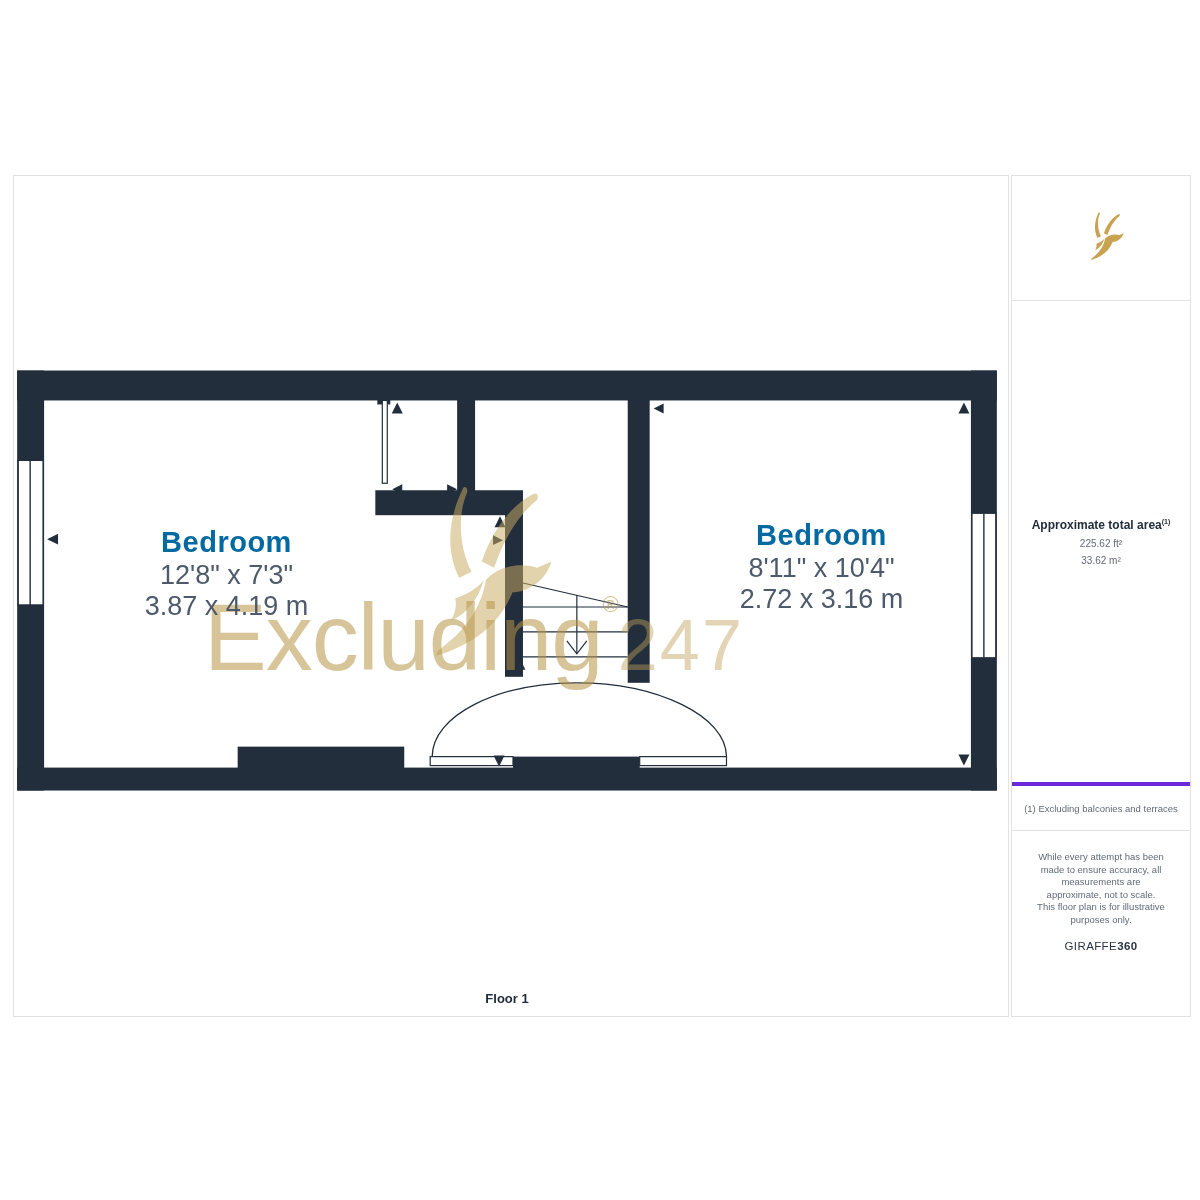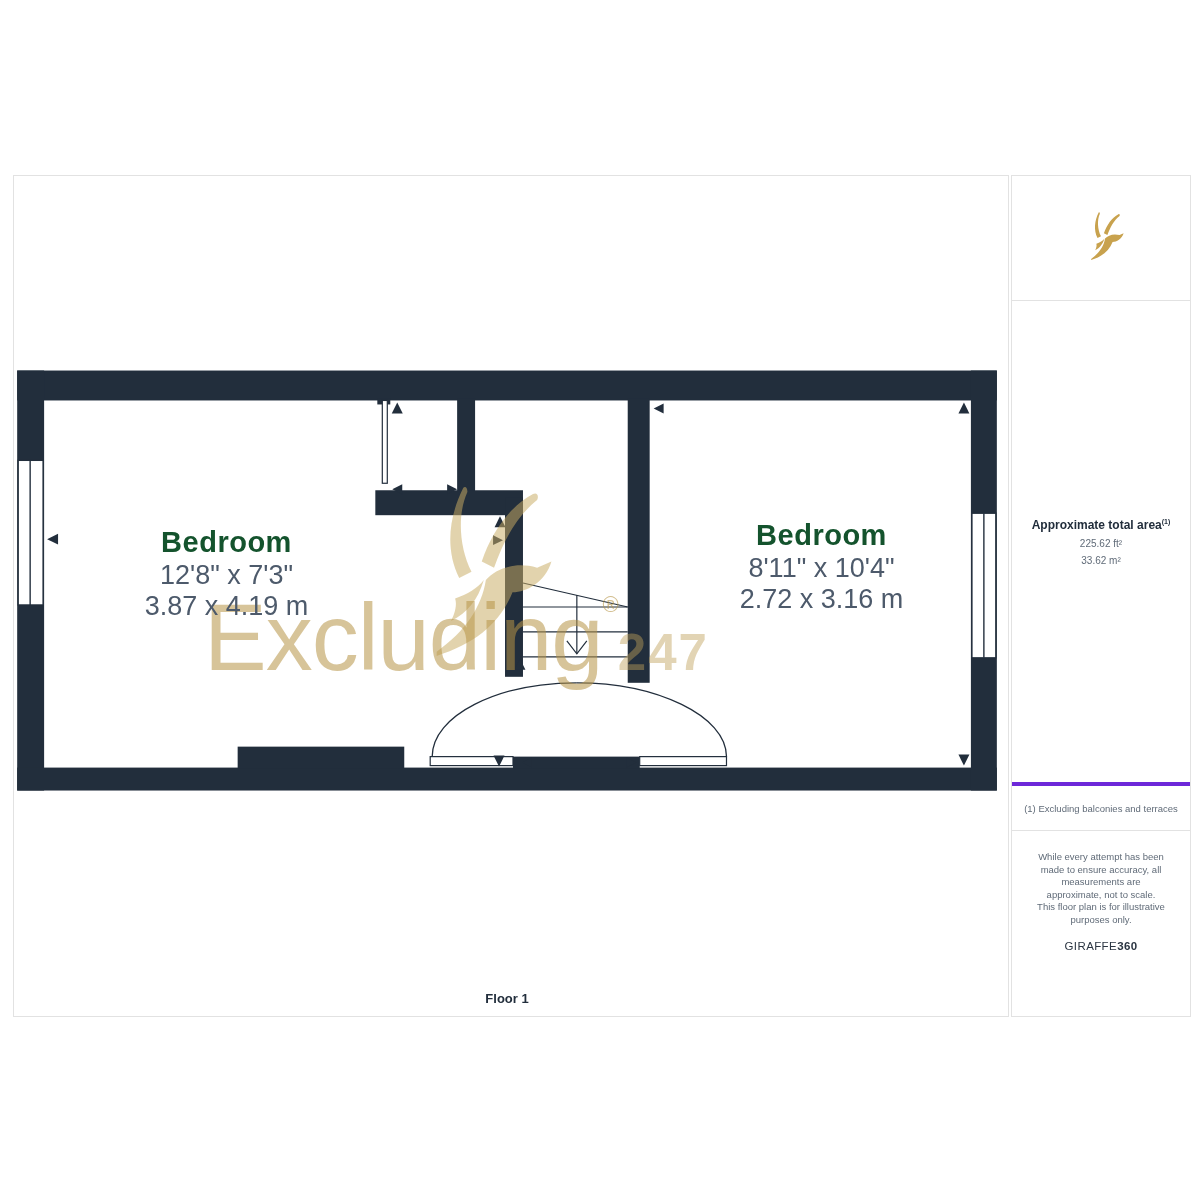--- a/index.html
+++ b/index.html
@@ -6,36 +6,36 @@
   body{width:1200px;height:1200px;position:relative;font-family:"Liberation Sans",sans-serif;overflow:hidden;}
 
   
   .main-box{
     position:absolute;left:13px;top:175px;width:996px;height:842px;
     border:1px solid #e2e2e2;background:#fff;box-sizing:border-box;
   }
   .plan-svg{position:absolute;left:0;top:0;width:100%;height:100%;}
 
   .room-label{position:absolute;text-align:center;line-height:1.16;pointer-events:none;}
-  .room-name{font-size:29px;font-weight:bold;color:#14532d;letter-spacing:.5px;text-align:center;}
+  .room-name{font-size:29px;font-weight:bold;color:#0369a1;letter-spacing:.5px;text-align:center;}
   .room-dim{font-size:27px;color:#4d5a6b;}
 
   .floor-label{
     position:absolute;left:0;right:8px;bottom:10px;text-align:center;
     font-size:13px;font-weight:bold;color:#222e3c;
   }
 
   
   .bird-wm{position:absolute;left:355px;top:272px;width:205px;height:260px;color:#c9ac63;opacity:.52;}
   .brand-watermark{
     position:absolute;left:190px;top:408px;white-space:nowrap;pointer-events:none;
     color:rgba(182,148,70,.55);font-size:94px;letter-spacing:-1px;
   }
   .wm-reg{font-size:22px;vertical-align:58px;color:rgba(182,148,70,.6);}
-  .wm-247{font-size:51px;font-weight:700;color:rgba(190,160,88,.45);letter-spacing:2px;}
+  .wm-247{font-size:72px;font-weight:400;color:rgba(190,160,88,.45);letter-spacing:2px;}
 
   
   .sidebar{
     position:absolute;left:1011px;top:175px;width:180px;height:842px;
     border:1px solid #e2e2e2;background:#fff;box-sizing:border-box;
     display:flex;flex-direction:column;
   }
   .logo-box{height:124px;display:flex;align-items:center;justify-content:center;flex:none;}
   .logo-box svg{width:58px;height:58px;color:#c8a24e;}
   .area-box{flex:1;border-top:1px solid #e2e2e2;display:flex;flex-direction:column;align-items:center;justify-content:center;}

